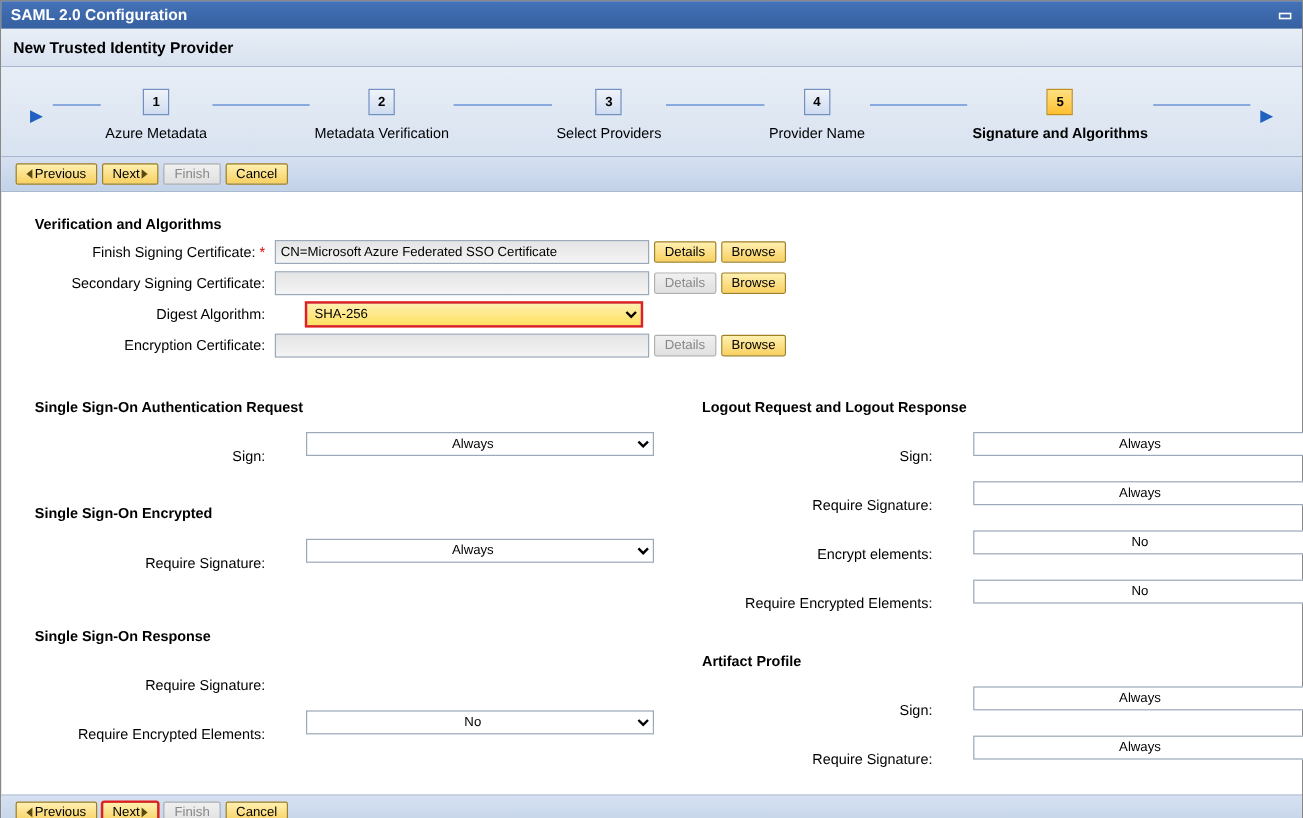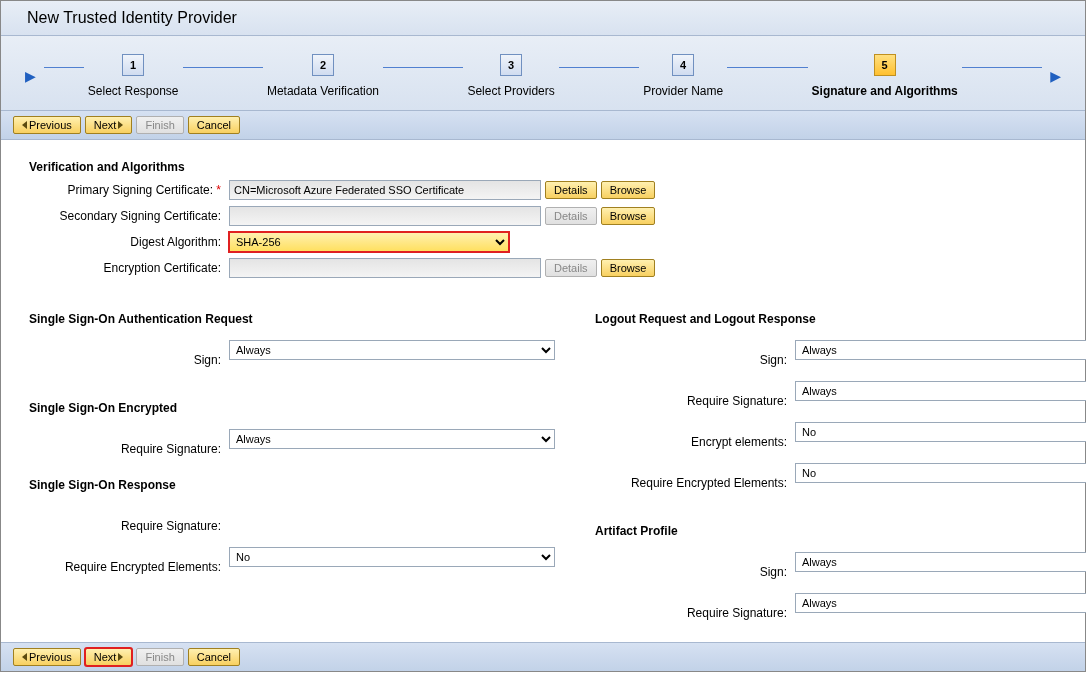--- a/index.html
+++ b/index.html
@@ -1,65 +1,69 @@
 <!DOCTYPE html>
 <html><head>
 <meta charset="utf-8">
 <style>
 * { box-sizing: border-box; margin: 0; padding: 0; font-family: Arial, sans-serif; }
 body { background: #fff; font-size: 12px; color: #000; }
 .container { border: 1px solid #888; width: 1086px; }
 .title-bar { background: linear-gradient(to bottom, #4472b8, #3560a0); color: #fff; padding: 4px 8px; font-weight: bold; font-size: 13px; display: flex; justify-content: space-between; align-items: center; }
-.subtitle { background: linear-gradient(to bottom, #e8eef6, #d8e2f0); padding: 8px 26px; font-weight: normal; font-size: 16px; border-bottom: 1px solid #a8b8d0; }
+.subtitle { background: linear-gradient(to bottom, #e8eef6, #d8e2f0); padding: 8px 10px; font-weight: bold; font-size: 13px; border-bottom: 1px solid #a8b8d0; }
 .wizard-steps { background: linear-gradient(to bottom, #e8eef6, #d8e2f0); padding: 18px 20px 12px; display: flex; align-items: center; position: relative; }
 .step-arrow { color: #2060c0; font-size: 14px; margin: 0 4px; }
 .step { display: flex; flex-direction: column; align-items: center; position: relative; flex: 0 0 auto; }
 .step-box { width: 22px; height: 22px; border: 1px solid #7090c0; background: linear-gradient(to bottom, #f0f4fa, #d0dcf0); display: flex; align-items: center; justify-content: center; font-weight: bold; font-size: 11px; }
 .step-box.active { background: linear-gradient(to bottom, #ffe080, #ffc030); border-color: #c09020; }
 .step-label { margin-top: 8px; font-size: 12px; text-align: center; white-space: nowrap; }
 .step-label.bold { font-weight: bold; }
 .step-line { flex: 1; height: 1px; background: #5080d0; margin: 0 4px; position: relative; top: -9px; }
 .toolbar { background: linear-gradient(to bottom, #d6e1f2, #c2d2e8); padding: 5px 12px; display: flex; gap: 4px; border-top: 1px solid #a8b8d0; border-bottom: 1px solid #a8b8d0; }
 .btn { background: linear-gradient(to bottom, #fff0b0, #f8d060); border: 1px solid #a08020; padding: 2px 8px; font-size: 11px; cursor: pointer; border-radius: 2px; display: inline-flex; align-items: center; gap: 2px; }
 .btn.disabled { background: linear-gradient(to bottom, #f0f0f0, #e0e0e0); border-color: #b0b0b0; color: #888; cursor: default; }
 .btn.highlighted { outline: 2px solid #e02020; outline-offset: -1px; }
 .btn .tri-left { width: 0; height: 0; border-top: 4px solid transparent; border-bottom: 4px solid transparent; border-right: 5px solid #5a4a10; }
 .btn .tri-right { width: 0; height: 0; border-top: 4px solid transparent; border-bottom: 4px solid transparent; border-left: 5px solid #5a4a10; }
 .content { padding: 16px 28px; }
 .section-title { font-weight: bold; font-size: 12px; margin-bottom: 6px; margin-top: 4px; }
 .form-row { display: flex; align-items: center; margin-bottom: 6px; }
 .form-label { width: 200px; text-align: right; padding-right: 8px; font-size: 12px; }
 .req { color: #d00; }
 .form-input { width: 312px; height: 20px; padding: 1px 4px; font-size: 11px; border: 1px solid #9aa8b8; background: linear-gradient(to bottom, #e4e4e4, #f4f4f4); }
-.form-select { width: 280px; height: 20px; font-size: 11px; border: 1px solid #9aa8b8; background: #fff; padding: 0 2px; }
+.form-select { width: 280px; height: 20px; font-size: 11px; border: 1px solid #9aa8b8; background: #fff; padding: 0 2px; margin-left: 26px; }
 .form-select.highlighted { outline: 2px solid #e02020; outline-offset: -1px; background: linear-gradient(to bottom,#fff0b0,#ffe060); }
 .btn-small { margin-left: 4px; }
 .two-col { display: flex; gap: 40px; margin-top: 30px; }
 .col { flex: 1; }
 .col .form-label { width: 200px; margin-top: 21px; }
-.col .form-select { width: 326px; }
+.col .form-select { width: 290px; text-align: center; }
 .footer-toolbar { background: linear-gradient(to bottom, #d6e1f2, #c2d2e8); padding: 5px 12px; display: flex; gap: 4px; border-top: 1px solid #a8b8d0; }
 .step-spacer-1 { width: 60px; }
 .step-spacer-2 { width: 80px; }
 .step-spacer-3 { width: 94px; }
 .step-spacer-4 { width: 92px; }
 .step-spacer-5 { width: 130px; }
 </style>
 </head>
 <body>
 
 <div class="container">
+  <div class="title-bar">
+    <span>SAML 2.0 Configuration</span>
+    <span style="cursor:pointer;">▭</span>
+  </div>
   <div class="subtitle">New Trusted Identity Provider</div>
 
   <div class="wizard-steps">
     <span class="step-arrow">▶</span>
     <div class="step-line" style="flex:0 0 40px;"></div>
     <div class="step">
       <div class="step-box">1</div>
-      <div class="step-label">Select Response</div>
+      <div class="step-label">Azure Metadata</div>
     </div>
     <div class="step-line step-spacer-1"></div>
     <div class="step">
       <div class="step-box">2</div>
       <div class="step-label">Metadata Verification</div>
     </div>
     <div class="step-line step-spacer-2"></div>
     <div class="step">
       <div class="step-box">3</div>
       <div class="step-label">Select Providers</div>
@@ -91,21 +95,21 @@
         <span>Finish</span>
       </button>
     <button class="btn">
         <span>Cancel</span>
       </button>
   </div>
 
   <div class="content">
     <div class="section-title">Verification and Algorithms</div>
     <div class="form-row">
-      <div class="form-label"><span>Primary Signing Certificate:</span> <span class="req">*</span></div>
+      <div class="form-label"><span>Finish Signing Certificate:</span> <span class="req">*</span></div>
       <input class="form-input" readonly="" value="CN=Microsoft Azure Federated SSO Certificate" style="">
       <button class="btn btn-small">Details</button>
       <button class="btn btn-small">Browse</button>
     </div>
     <div class="form-row">
       <div class="form-label">Secondary Signing Certificate:</div>
       <input class="form-input" readonly="" value="" style="">
       <button class="btn btn-small disabled">Details</button>
       <button class="btn btn-small">Browse</button>
     </div>
@@ -127,21 +131,21 @@
           <div class="form-label">Sign:</div>
           <select class="form-select"><option>Always</option></select>
         </div>
 
         <div class="section-title" style="margin-top:34px;">Single Sign-On Encrypted</div>
         <div class="form-row">
           <div class="form-label">Require Signature:</div>
           <select class="form-select"><option>Always</option></select>
         </div>
 
-        <div class="section-title" style="margin-top:22px;">Single Sign-On Response</div>
+        <div class="section-title" style="margin-top:47px;">Single Sign-On Response</div>
         <div class="form-row">
           <div class="form-label">Require Signature:</div>
         </div>
         <div class="form-row">
           <div class="form-label">Require Encrypted Elements:</div>
           <select class="form-select"><option>No</option></select>
         </div>
       </div>
 
       <div class="col">

